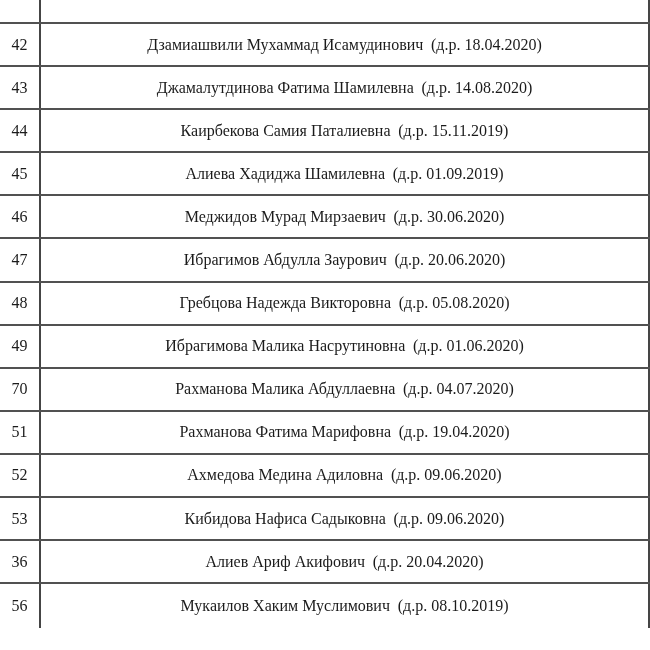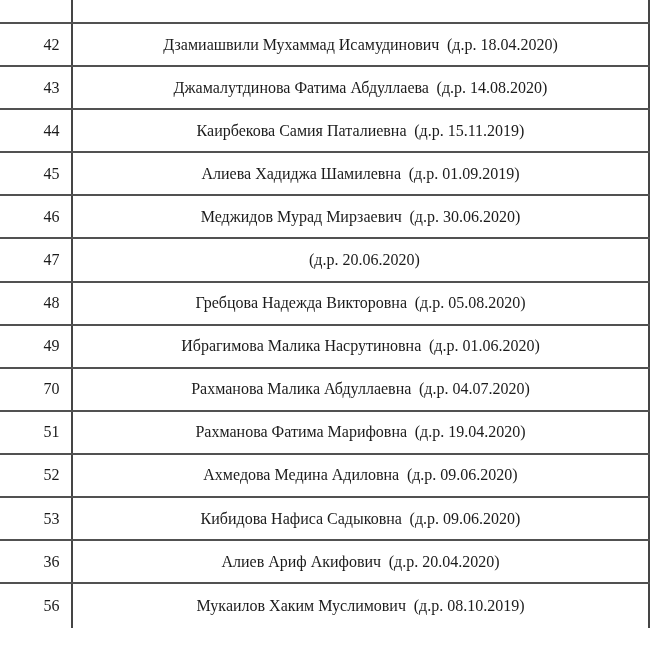--- a/index.html
+++ b/index.html
@@ -15,21 +15,20 @@
     position: absolute;
     top: 0;
     left: 0;
     width: 650px;
   }
   .row {
     display: flex;
     height: 43.1px;
     box-sizing: border-box;
     border-bottom: 2px solid #515151;
-    padding-left: 32px;
   }
   .row:first-child {
     height: 24px;
   }
   .row:last-child {
     border-bottom: none;
     height: 44px;
   }
   .cell-num {
     width: 41px;
@@ -74,21 +73,21 @@
     <div class="cell-num">42</div>
     <div class="cell-name">
       <span>Дзамиашвили Мухаммад Исамудинович</span>
           <span class="dob">(д.р. 18.04.2020)</span>
     </div>
   </div>
 
   <div class="row">
     <div class="cell-num">43</div>
     <div class="cell-name">
-      <span>Джамалутдинова Фатима Абдуллаева</span>
+      <span>Джамалутдинова Фатима Шамилевна</span>
           <span class="dob">(д.р. 14.08.2020)</span>
     </div>
   </div>
 
   <div class="row">
     <div class="cell-num">44</div>
     <div class="cell-name">
       <span>Каирбекова Самия Паталиевна</span>
           <span class="dob">(д.р. 15.11.2019)</span>
     </div>
@@ -106,20 +105,21 @@
     <div class="cell-num">46</div>
     <div class="cell-name">
       <span>Меджидов Мурад Мирзаевич</span>
           <span class="dob">(д.р. 30.06.2020)</span>
     </div>
   </div>
 
   <div class="row">
     <div class="cell-num">47</div>
     <div class="cell-name">
+      <span>Ибрагимов Абдулла Заурович</span>
           <span class="dob">(д.р. 20.06.2020)</span>
     </div>
   </div>
 
   <div class="row">
     <div class="cell-num">48</div>
     <div class="cell-name">
       <span>Гребцова Надежда Викторовна</span>
           <span class="dob">(д.р. 05.08.2020)</span>
     </div>

